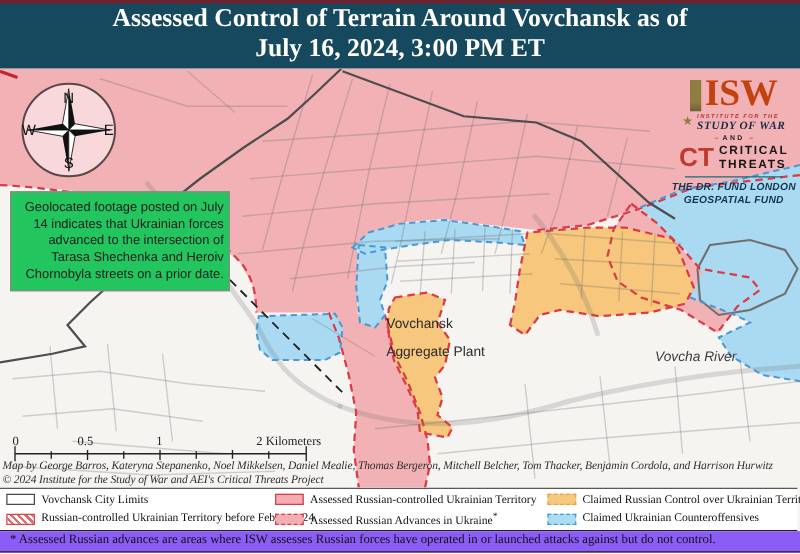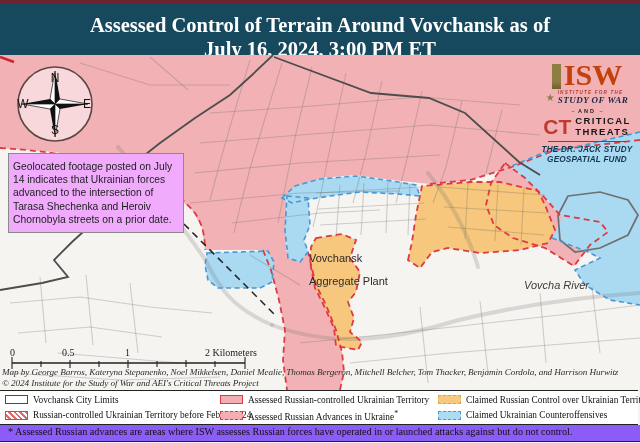--- a/index.html
+++ b/index.html
@@ -1,25 +1,25 @@
 <!DOCTYPE html>
 <html><head>
 <meta charset="utf-8">
 <style>
   html,body{margin:0;padding:0;background:#fff;}
   #app{position:relative;width:640px;height:443px;overflow:hidden;font-family:"Liberation Sans",sans-serif;background:#f5f4f1;}
   
   .titlebar{position:relative;width:640px;height:55px;background:#17495e;}
   .titlebar .topstrip{height:3px;background:#6b2430;}
   .titlebar .t1,.titlebar .t2{color:#fff;text-align:center;font-family:"Liberation Serif",serif;font-weight:bold;font-size:20.5px;line-height:24px;}
-  .titlebar .t1{padding-top:10px;}
+  .titlebar .t1{padding-top:0;}
   
   .map{position:relative;width:640px;height:335px;background:#f5f4f1;}
   .map svg{position:absolute;left:0;top:0;}
-  .annotation{position:absolute;left:8px;top:98px;width:166px;background:#f0abfc;border:1px solid #8a8a8a;padding:6px 4px;font-size:10.3px;line-height:1.28;color:#1d1d1d;text-align:left;}
+  .annotation{position:absolute;left:8px;top:98px;width:166px;background:#22c55e;border:1px solid #8a8a8a;padding:6px 4px;font-size:10.3px;line-height:1.28;color:#1d1d1d;text-align:right;}
   
   .logos{position:absolute;right:3px;top:6px;width:100px;text-align:center;color:#1b2a44;}
   .isw-row{display:flex;justify-content:center;align-items:flex-end;gap:3px;}
   .col-icon{display:inline-block;width:9px;height:25px;background:linear-gradient(#8f7d42 70%,#6f5f2e);}
   .isw-acronym{font-family:Liberation Serif, serif;font-weight:bold;font-size:30px;line-height:28px;color:#c2410c;}
   .isw-sub{display:flex;justify-content:center;align-items:center;gap:3px;margin-top:1px;}
   .star{color:#8f7d42;font-size:10px;line-height:10px;}
   .isw-sub .lines{text-align:left;font-style:italic;}
   .isw-line1{font-size:4.6px;letter-spacing:1.2px;color:#b03a33;font-weight:bold;}
   .isw-line2{font-family:"Liberation Serif",serif;font-size:9px;letter-spacing:.5px;color:#1b2a44;font-weight:bold;}
@@ -229,21 +229,21 @@
       </div>
       <div class="ct-row">
         <span class="ct-acronym">CT</span>
         <span class="ct-lines">
           <div>CRITICAL</div>
           <div>THREATS</div>
         </span>
       </div>
       <div class="fund-divider"></div>
       <div class="fund">
-        <div>THE DR. JACK STUDY</div>
+        <div>THE DR. FUND LONDON</div>
         <div>GEOSPATIAL FUND</div>
       </div>
     </div>
 
     <div class="credits">
       <div>Map by George Barros, Kateryna Stepanenko, Noel Mikkelsen, Daniel Mealie, Thomas Bergeron, Mitchell Belcher, Tom Thacker, Benjamin Cordola, and Harrison Hurwitz</div>
       <div>© 2024 Institute for the Study of War and AEI's Critical Threats Project</div>
     </div>
   </div>
 

